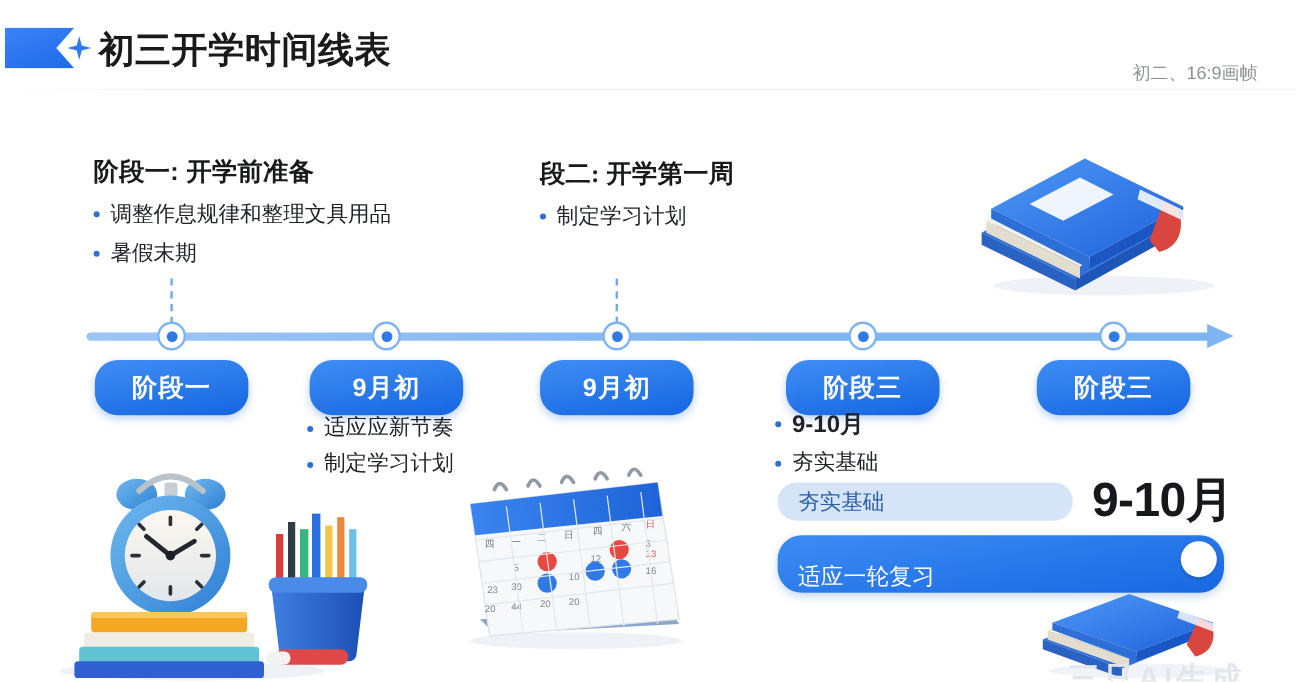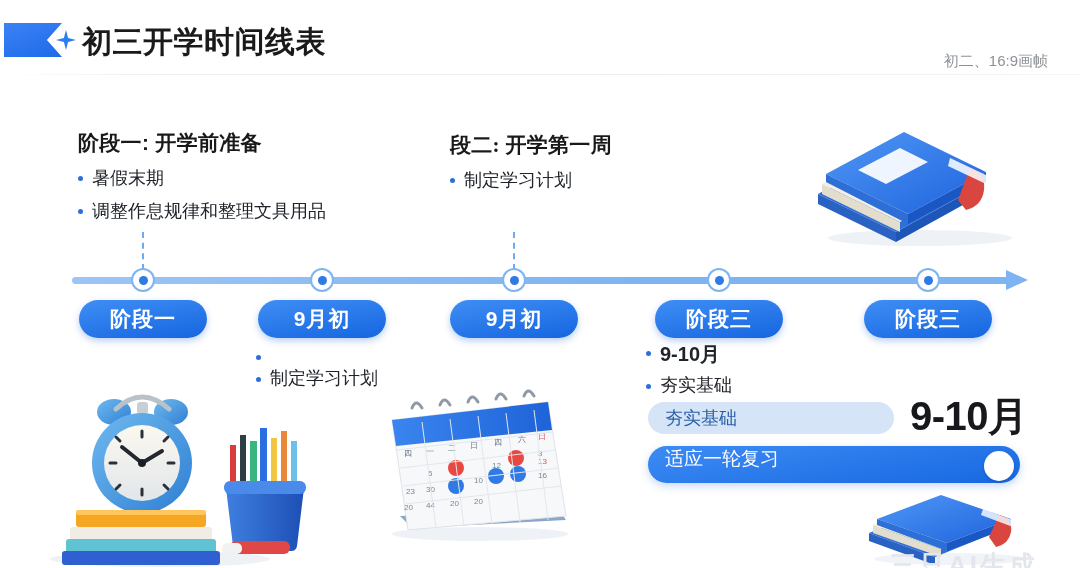--- a/index.html
+++ b/index.html
@@ -84,21 +84,21 @@
     border: 3px solid #ffffff;
     box-shadow: 0 0 0 2px #7fb4f2;
     display: flex; align-items: center; justify-content: center;
   }
   .tl-dot-inner {
     width: 9px; height: 9px; border-radius: 50%;
     background: #2f7ae5;
   }
   .tl-pill {
     position: absolute; left: 50%; top: 30px; transform: translateX(-50%);
-    height: 38px; padding: 0 20px; min-width: 128px;
+    height: 46px; padding: 0 20px; min-width: 128px;
     border-radius: 19px;
     background: linear-gradient(170deg, #3f8ef5 0%, #1565e0 100%);
     color: #ffffff; font-size: 21px; font-weight: bold;
     display: flex; align-items: center; justify-content: center;
     white-space: nowrap; letter-spacing: 1px;
     box-shadow: 0 3px 7px rgba(30,100,210,0.30);
   }
 
   
   .under-block { position: absolute; }
@@ -118,24 +118,24 @@
     border-radius: 16px; background: #d6e4f7;
     display: flex; align-items: center; padding-left: 17px;
   }
   #pill-light-text { font-size: 18px; color: #2a5fa8; white-space: nowrap; }
   #big-month {
     position: absolute; left: 910px; top: 389px;
     font-size: 40px; font-weight: bold; color: #16181c;
     letter-spacing: -0.5px; white-space: nowrap;
   }
   #pill-toggle {
-    position: absolute; left: 648px; top: 446px; width: 372px; height: 37px;
+    position: absolute; left: 648px; top: 446px; width: 372px; height: 48px;
     border-radius: 20px;
     background: linear-gradient(170deg, #3d8cf4 0%, #1767e2 100%);
-    display: flex; align-items: flex-start; padding-left: 17px;
+    display: flex; align-items: flex-end; padding-left: 17px;
     box-shadow: 0 3px 8px rgba(30,100,210,0.25);
   }
   #pill-toggle-text { font-size: 19px; color: #ffffff; white-space: nowrap; }
   #toggle-knob {
     position: absolute; right: 6px; top: 5px; width: 30px; height: 30px;
     border-radius: 50%; background: #ffffff;
     box-shadow: 0 1px 3px rgba(0,0,0,0.18);
   }
 
   
@@ -161,25 +161,25 @@
   </svg>
   <div id="page-title">初三开学时间线表</div>
   <div id="header-note">初二、16:9画帧</div>
   <div id="header-divider"></div>
 </div>
 
 <div class="topsec" id="sec1">
   <div class="topsec-title">阶段一: 开学前准备</div>
   <div class="bullet-row">
     <span class="bullet-dot"></span>
-    <span class="bullet-text">暑假末期</span>
+    <span class="bullet-text">调整作息规律和整理文具用品</span>
   </div>
   <div class="bullet-row">
     <span class="bullet-dot"></span>
-    <span class="bullet-text">调整作息规律和整理文具用品</span>
+    <span class="bullet-text">暑假末期</span>
   </div>
 </div>
 
 <div class="topsec" id="sec2">
   <div class="topsec-title">段二: 开学第一周</div>
   <div class="bullet-row">
     <span class="bullet-dot"></span>
     <span class="bullet-text">制定学习计划</span>
   </div>
 </div>
@@ -216,20 +216,21 @@
 <div class="tl-node" style="left:928px; top:270px;">
   <div class="tl-dot">
       <span class="tl-dot-inner"></span>
     </div>
   <div class="tl-pill">阶段三</div>
 </div>
 
 <div class="under-block" id="under-b">
   <div class="under-row">
     <span class="under-dot"></span>
+    <span class="under-text">适应应新节奏</span>
   </div>
   <div class="under-row">
     <span class="under-dot"></span>
     <span class="under-text">制定学习计划</span>
   </div>
 </div>
 
 <div class="under-block" id="under-c">
   <div class="under-row">
     <span class="under-dot"></span>

